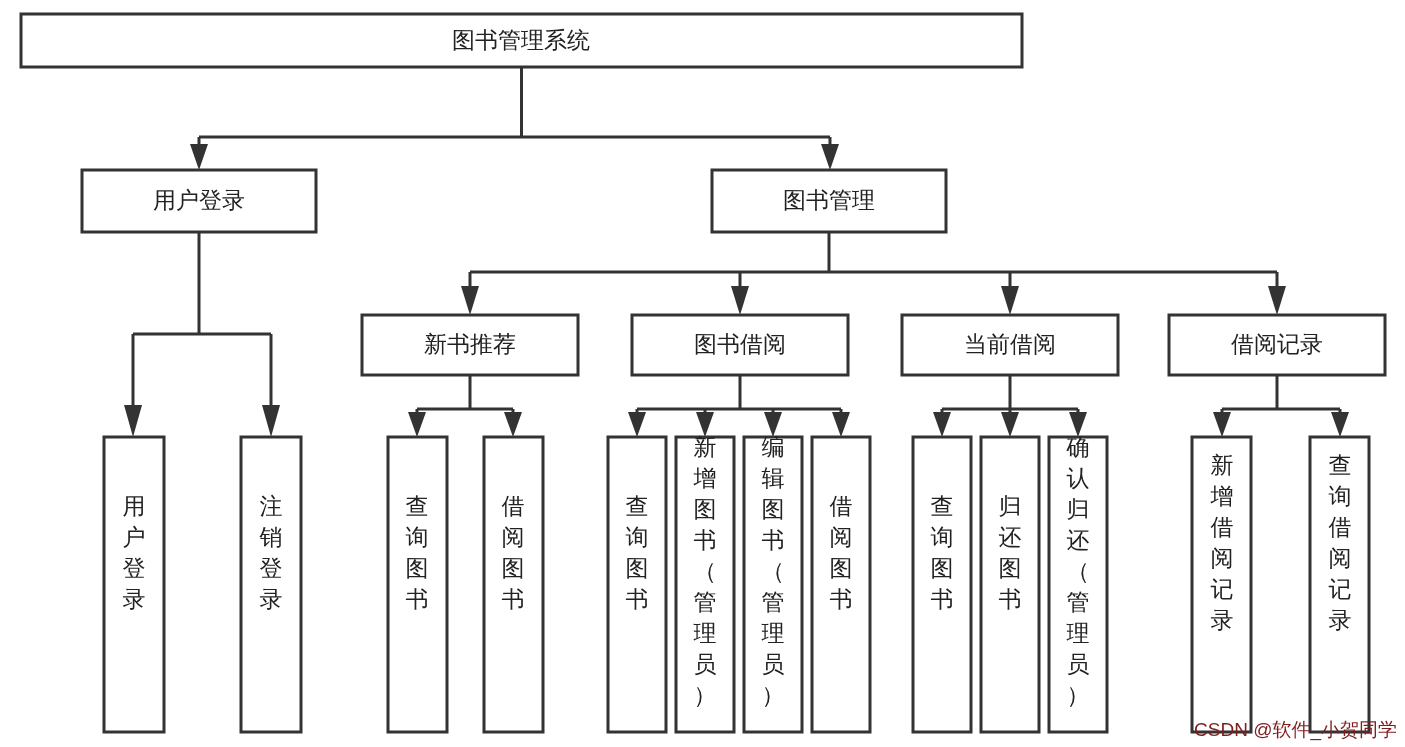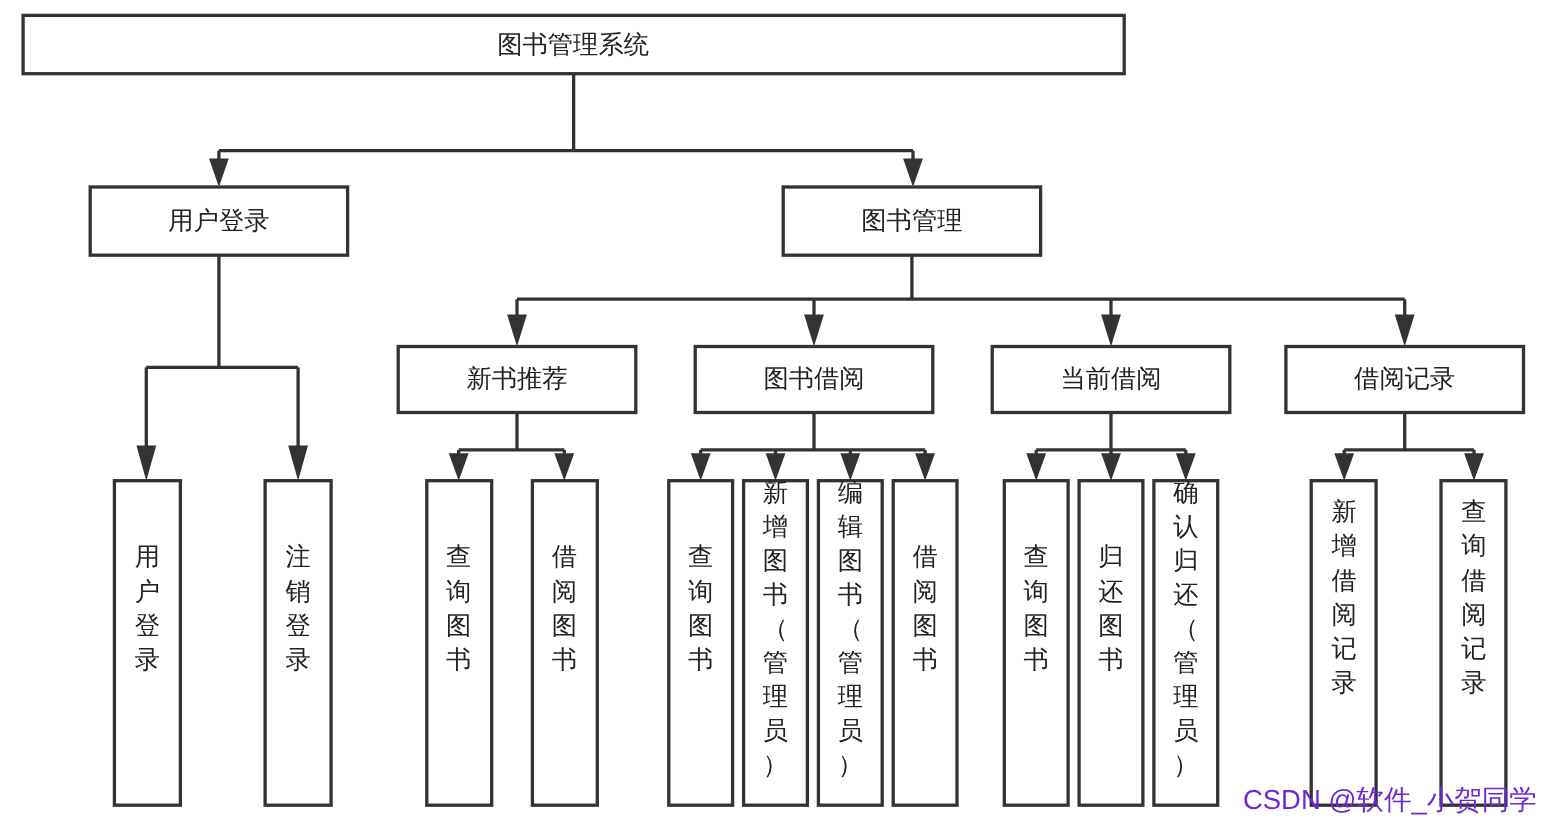--- a/index.html
+++ b/index.html
@@ -51,22 +51,22 @@
     font-family: "Liberation Sans", "DejaVu Sans", sans-serif;
     font-size: 23px;
     fill: #222222;
     text-anchor: middle;
   }
   .watermark {
     position: absolute;
     right: 8px;
     bottom: 4px;
     font-family: "Liberation Sans", "DejaVu Sans", sans-serif;
-    font-size: 25px;
-    color: #6d28d9;
+    font-size: 19px;
+    color: #7f1d1d;
     white-space: nowrap;
     pointer-events: none;
   }
 </style>
 </head>
 <body>
 
 <div id="diagram-root">
 
   <svg id="tree-svg" viewBox="0 0 1405 747" xmlns="http://www.w3.org/2000/svg">

